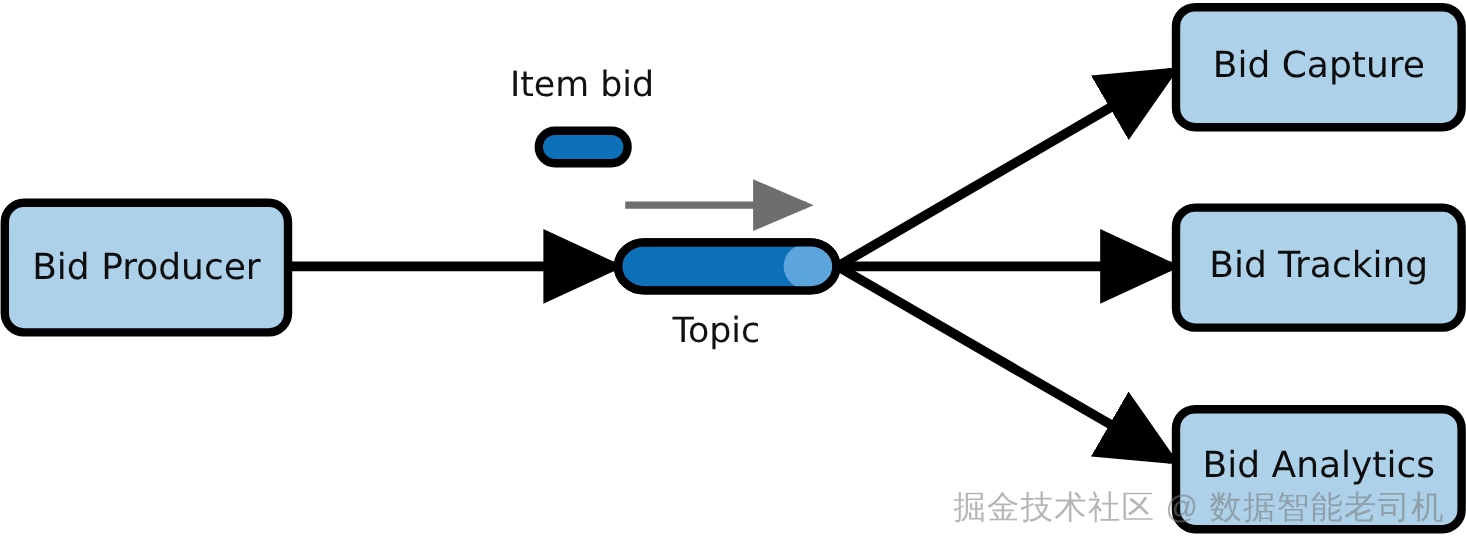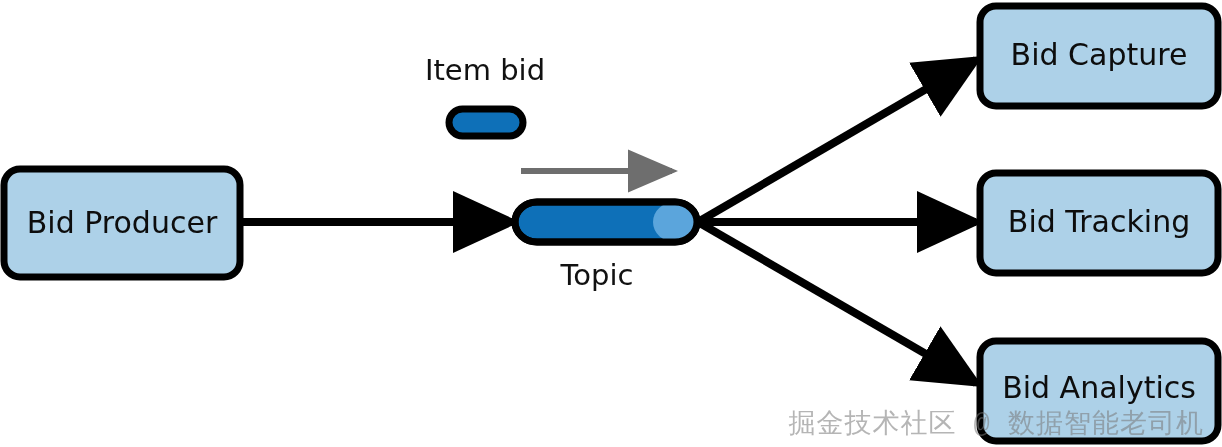--- a/index.html
+++ b/index.html
@@ -35,21 +35,21 @@
     font-family: "DejaVu Sans", sans-serif;
     font-size: 29px;
     fill: #111111;
     text-anchor: middle;
     dominant-baseline: middle;
   }
   .watermark-text {
     position: absolute;
     right: 18px;
     bottom: 6px;
-    font-family: Liberation Mono, monospace;
+    font-family: Liberation Sans, sans-serif;
     font-size: 27px;
     letter-spacing: 1px;
     color: rgba(120,120,120,0.55);
     white-space: nowrap;
     pointer-events: none;
   }
 </style>
 </head>
 <body>
 

